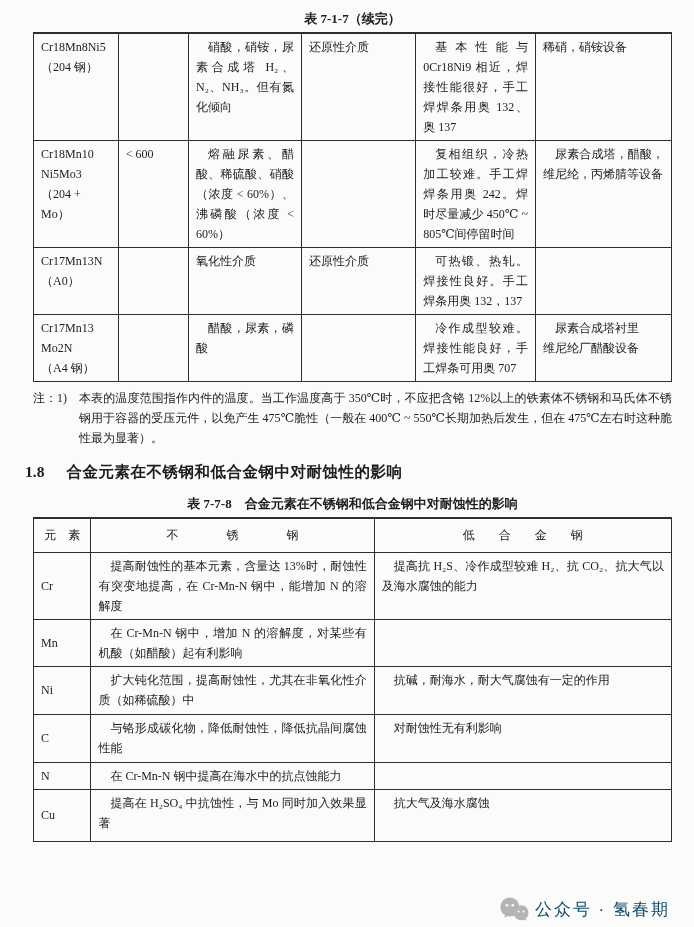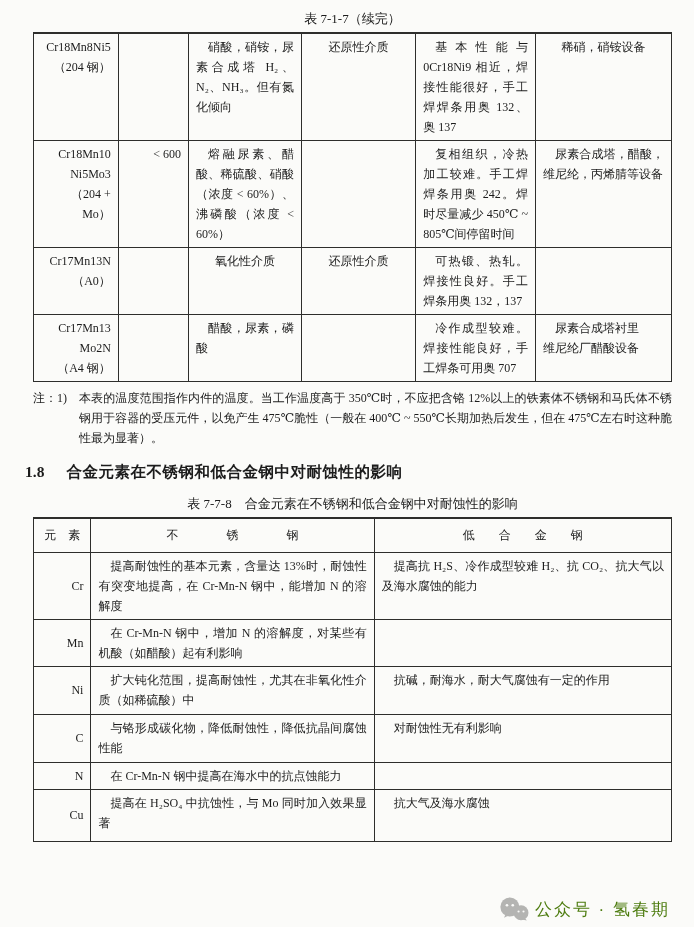--- a/index.html
+++ b/index.html
@@ -12,21 +12,21 @@
     position:relative;
     width:694px; height:927px;
     margin:0 auto;
     background:#fbfbf9;
     color:#1c1c1c;
     padding:10px 22px 8px 33px;
     overflow:hidden;
   }
   .tbl-title {
     text-align:center;
-    font-weight:normal;
+    font-weight:bold;
     font-size:13px;
     margin:0 0 4px 0;
     white-space:pre-line;
   }
   table {
     width:100%;
     border-collapse:collapse;
     table-layout:fixed;
     font-size:12px;
     line-height:20px;
@@ -41,23 +41,23 @@
     vertical-align:middle;
     white-space:pre-line;
     padding:2px 4px;
   }
   td {
     vertical-align:top;
     padding:3px 7px;
     white-space:pre-line;
     overflow:hidden;
   }
-  td.center { text-align:right; }
+  td.center { text-align:left; }
   td.para  { text-align:justify; text-indent:1em; }
-  td.noind { text-align:center; text-indent:0; }
+  td.noind { text-align:left; text-indent:0; }
   td.mid   { vertical-align:middle; }
   
   .t1 col.c1{width:13.3%} .t1 col.c2{width:11%} .t1 col.c3{width:17.7%}
   .t1 col.c4{width:17.9%} .t1 col.c5{width:18.8%} .t1 col.c6{width:21.3%}
   
   .t2 col.c1{width:9%} .t2 col.c2{width:44.4%} .t2 col.c3{width:46.6%}
   .note {
     position:relative;
     font-size:12px;
     line-height:20px;
@@ -71,21 +71,21 @@
     font-weight:bold;
     margin:14px 0 12px -8px;
     letter-spacing:0.5px;
   }
   .section-heading .sec-no { margin-right:22px; letter-spacing:0; }
   .t2-title { margin-top:2px; }
   .watermark {
     position:absolute;
     right:24px; bottom:6px;
     display:flex; align-items:center; gap:6px;
-    color:#4d7c0f;
+    color:#0c4a6e;
     font-size:17px;
     letter-spacing:2px;
     font-family:"Liberation Sans","DejaVu Sans",sans-serif;
     text-align:right;
   }
   .wechat-icon svg { display:block; }
 </style>
 </head>
 <body>
 

